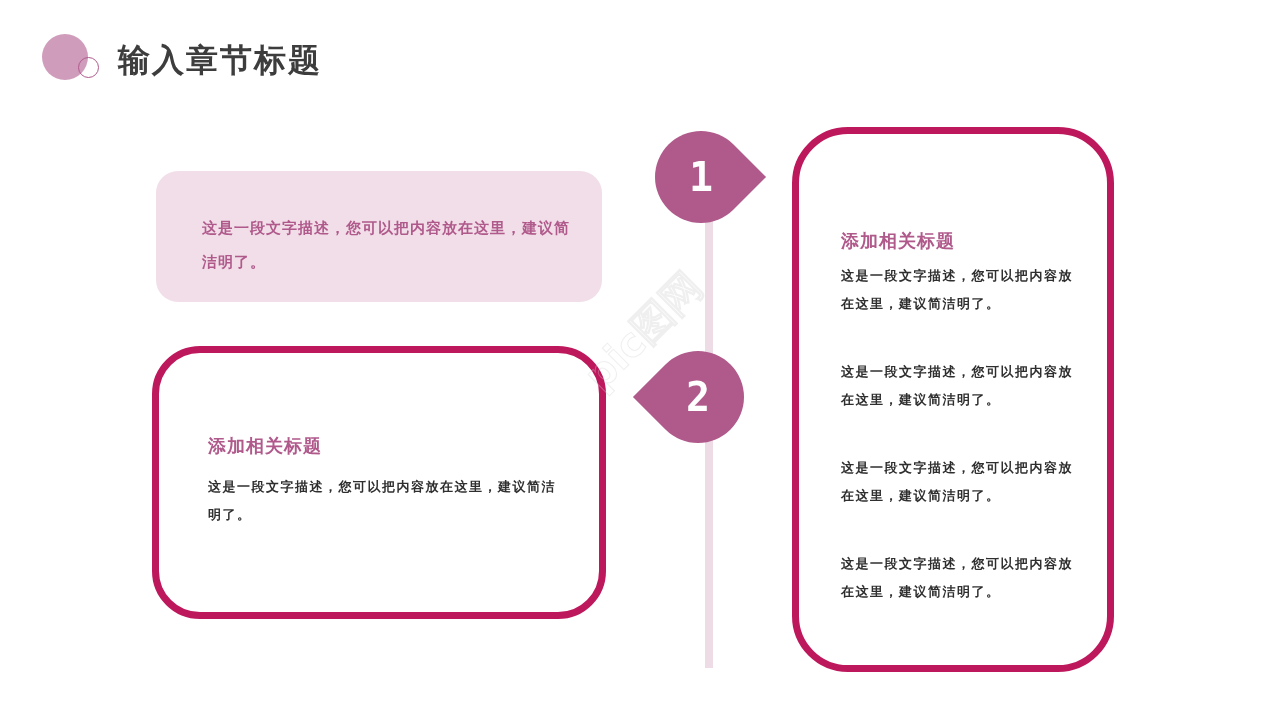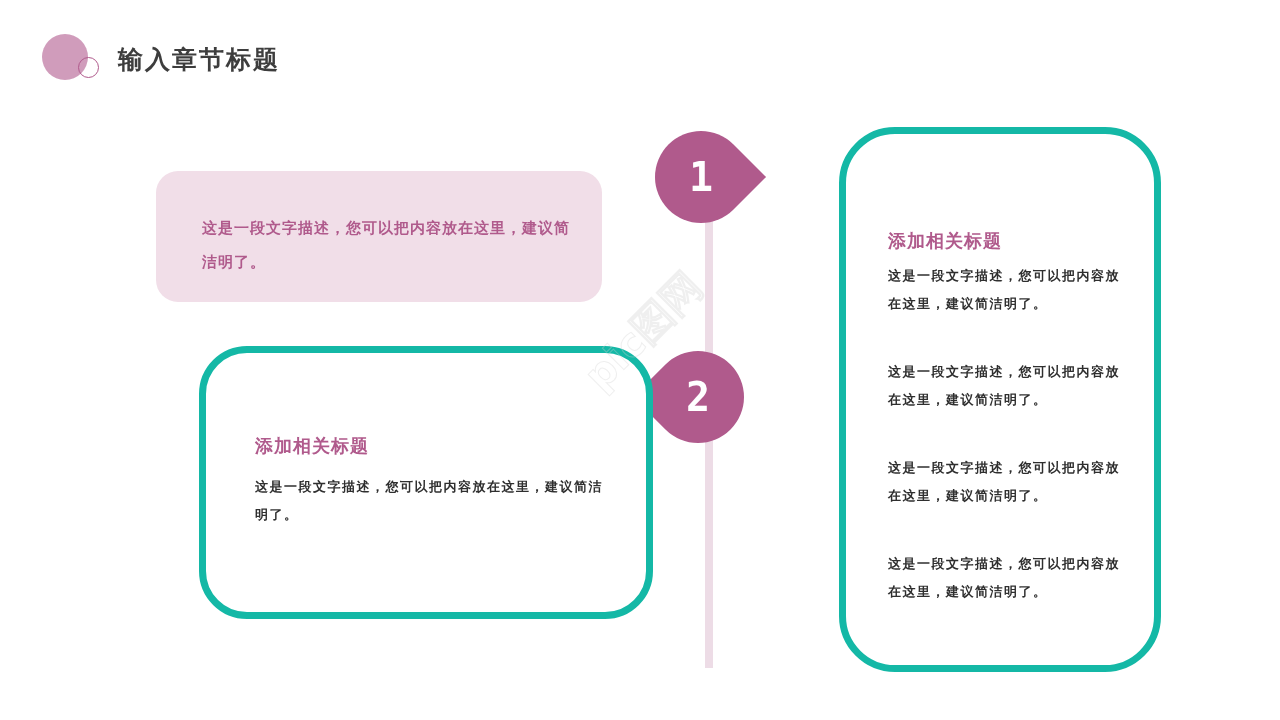--- a/index.html
+++ b/index.html
@@ -1,33 +1,33 @@
 <!DOCTYPE html>
 <html><head>
 <meta charset="utf-8">
 <style>
   * { box-sizing: border-box; margin: 0; padding: 0; }
   html, body { width: 1280px; height: 720px; background: #ffffff; overflow: hidden; }
   body { position: relative; font-family: "DejaVu Sans", "Liberation Sans", sans-serif; }
 
   .deco-big { position: absolute; left: 42px; top: 34px; width: 46px; height: 46px; border-radius: 50%; background: #d09cbb; }
   .deco-small { position: absolute; left: 78px; top: 57px; width: 21px; height: 21px; border-radius: 50%; border: 1.5px solid #b05a8c; background: transparent; }
-  .page-title { position: absolute; left: 118px; top: 36px; font-size: 25px; font-weight: bold; color: #3d3d3d; letter-spacing: 2px; line-height: 48px; }
+  .page-title { position: absolute; left: 118px; top: 36px; font-size: 32px; font-weight: bold; color: #3d3d3d; letter-spacing: 2px; line-height: 48px; }
 
   .timeline-line { position: absolute; left: 705px; top: 200px; width: 8px; height: 468px; background: #eddce6; }
 
   .pin { position: absolute; width: 92px; height: 92px; background: #b05a8c; display: flex; align-items: center; justify-content: center; }
   .pin-1 { left: 655px; top: 131px; border-radius: 50% 0 50% 50%; transform: rotate(45deg); }
   .pin-2 { left: 652px; top: 351px; border-radius: 50% 50% 50% 0; transform: rotate(45deg); }
   .pin span { transform: rotate(-45deg); color: #fff; font-size: 40px; font-weight: bold; font-family: "DejaVu Sans Mono", monospace; }
 
   .card-fill { position: absolute; left: 156px; top: 171px; width: 446px; height: 131px; background: #f1dee8; border-radius: 22px; padding: 40px 30px 0 46px; }
   .card-fill p { color: #b05a8c; font-size: 15px; font-weight: bold; line-height: 34px; letter-spacing: 1px; }
 
-  .card-outline { position: absolute; border: 7px solid #14b8a6; background: #fff; margin-left: 47px; }
+  .card-outline { position: absolute; border: 7px solid #be185d; background: #fff; }
   .card-left { left: 152px; top: 346px; width: 454px; height: 273px; border-radius: 48px; padding: 80px 40px 0 49px; }
   .card-right { left: 792px; top: 127px; width: 322px; height: 545px; border-radius: 56px; padding: 94px 24px 0 42px; }
 
   .card-heading { color: #b05a8c; font-size: 18px; font-weight: bold; letter-spacing: 1px; line-height: 26px; margin-bottom: 14px; }
   .card-text { color: #2f2f2f; font-size: 13px; font-weight: bold; line-height: 28px; letter-spacing: 1.5px; }
   .card-right .card-text { margin-bottom: 40px; }
   .card-right .card-heading { margin-bottom: 8px; }
 
   .watermark { position: absolute; left: 575px; top: 300px; width: 150px; height: 70px; transform: rotate(-45deg); color: rgba(255,255,255,0); font-size: 40px; font-weight: bold; -webkit-text-stroke: 1px rgba(210,210,210,0.35); pointer-events: none; }
 </style>

